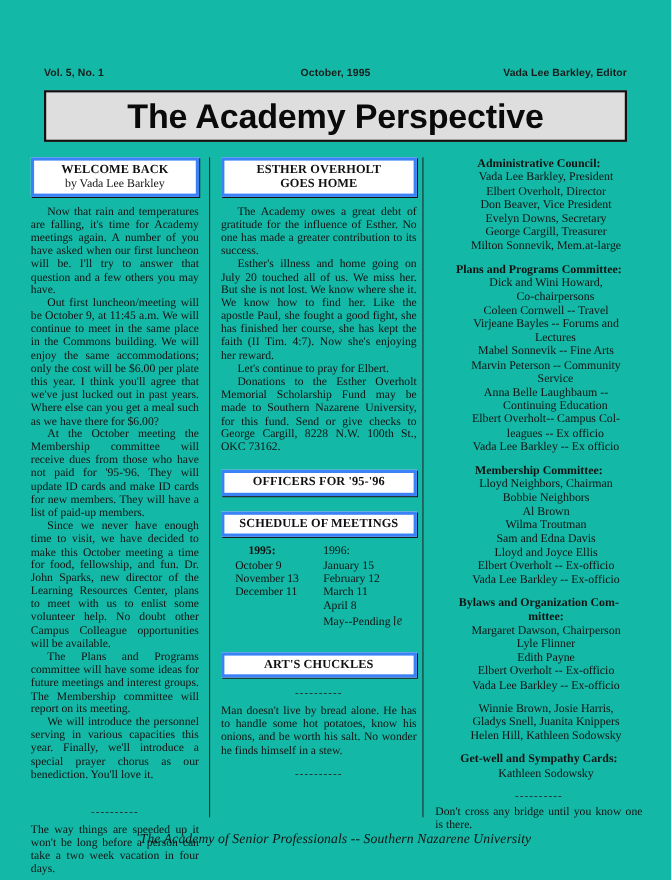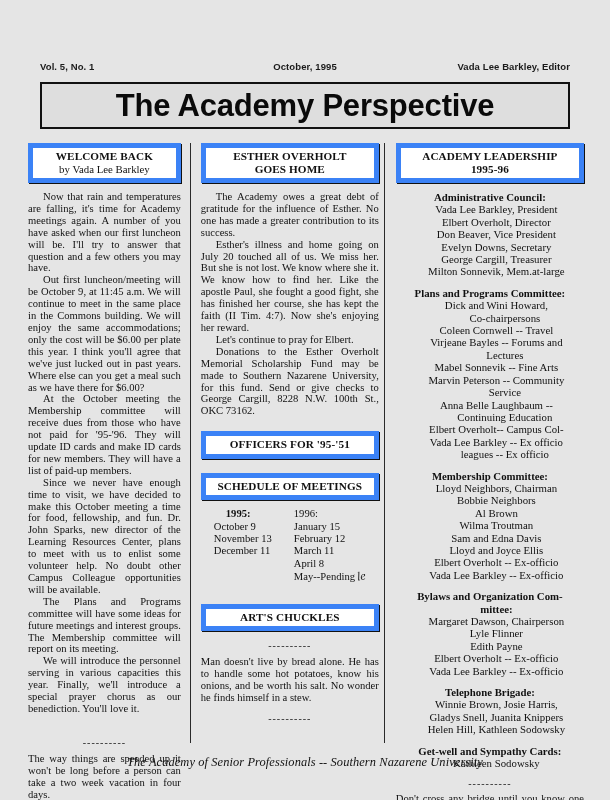--- a/index.html
+++ b/index.html
@@ -14,21 +14,21 @@
     color: #111111;
     position: relative;
     overflow: hidden;
   }
   .page {
     width: 610px;
     height: 800px;
     position: relative;
     box-sizing: border-box;
     padding: 0;
-    background: #e5e5e5;
+    background: #14b8a6;
   }
 
   
   .masthead-line {
     position: absolute;
     top: 58px;
     left: 40px;
     right: 40px;
     height: 16px;
     display: flex;
@@ -88,21 +88,21 @@
     width: 0;
     border-left: 1px solid #2a2a2a;
     align-self: stretch;
     height: 600px;
     margin: 0 1px;
   }
   .divider.d2 { height: 600px; }
 
   
   .headbox {
-    border: 5px solid #3b82f6;
+    border: 3px solid #3b82f6;
     box-shadow: 1px 1px 0 #111;
     text-align: center;
     padding: 2px 2px 3px 2px;
     margin-bottom: 8px;
     background: #fff;
   }
   .headbox .h1line {
     font-family: "Liberation Serif", serif;
     font-weight: bold;
     font-size: 11.2px;
@@ -242,21 +242,21 @@
         <div class="h1line">ESTHER OVERHOLT</div>
         <div class="h1line">GOES HOME</div>
       </div>
 
       <p class="body">The Academy owes a great debt of gratitude for the influence of Esther. No one has made a greater contribution to its success.</p>
       <p class="body">Esther's illness and home going on July 20 touched all of us. We miss her. But she is not lost. We know where she it. We know how to find her. Like the apostle Paul, she fought a good fight, she has finished her course, she has kept the faith (II Tim. 4:7). Now she's enjoying her reward.</p>
       <p class="body">Let's continue to pray for Elbert.</p>
       <p class="body">Donations to the Esther Overholt Memorial Scholarship Fund may be made to Southern Nazarene University, for this fund. Send or give checks to George Cargill, 8228 N.W. 100th St., OKC 73162.</p>
 
       <div class="headbox headbox2">
-        <div class="h1line">OFFICERS FOR '95-'51</div>
+        <div class="h1line">OFFICERS FOR '95-'96</div>
       </div>
 
 
       <div class="headbox headbox2">
         <div class="h1line">SCHEDULE OF MEETINGS</div>
       </div>
 
       <div class="schedule">
         <div class="sc-col a">
           <div class="yr ind">1995:</div>
@@ -280,24 +280,20 @@
 
       <div class="dashrule">----------</div>
       <p class="body noindent">Man doesn't live by bread alone. He has to handle some hot potatoes, know his onions, and be worth his salt. No wonder he finds himself in a stew.</p>
       <div class="dashrule">----------</div>
     </div>
 
     <div class="divider d2"></div>
 
     <div class="col col3">
 
-      <div class="headbox">
-        <div class="h1line">ACADEMY LEADERSHIP</div>
-        <div class="h1line">1995-96</div>
-      </div>
 
       <div class="grp">
         <div class="gtitle">Administrative Council:</div>
         <div class="gitem">Vada Lee Barkley, President</div>
         <div class="gitem">Elbert Overholt, Director</div>
         <div class="gitem">Don Beaver, Vice President</div>
         <div class="gitem">Evelyn Downs, Secretary</div>
         <div class="gitem">George Cargill, Treasurer</div>
         <div class="gitem">Milton Sonnevik, Mem.at-large</div>
       </div>
@@ -308,22 +304,22 @@
         <div class="gitem cont">Co-chairpersons</div>
         <div class="gitem">Coleen Cornwell -- Travel</div>
         <div class="gitem">Virjeane Bayles -- Forums and</div>
         <div class="gitem cont">Lectures</div>
         <div class="gitem">Mabel Sonnevik -- Fine Arts</div>
         <div class="gitem">Marvin Peterson -- Community</div>
         <div class="gitem cont">Service</div>
         <div class="gitem">Anna Belle Laughbaum --</div>
         <div class="gitem cont">Continuing Education</div>
         <div class="gitem">Elbert Overholt-- Campus Col-</div>
+        <div class="gitem cont">leagues -- Ex officio</div>
         <div class="gitem">Vada Lee Barkley -- Ex officio</div>
-        <div class="gitem cont">leagues -- Ex officio</div>
       </div>
 
       <div class="grp">
         <div class="gtitle">Membership Committee:</div>
         <div class="gitem">Lloyd Neighbors, Chairman</div>
         <div class="gitem">Bobbie Neighbors</div>
         <div class="gitem">Al Brown</div>
         <div class="gitem">Wilma Troutman</div>
         <div class="gitem">Sam and Edna Davis</div>
         <div class="gitem">Lloyd and Joyce Ellis</div>
@@ -335,21 +331,20 @@
         <div class="gtitle">Bylaws and Organization Com-</div>
         <div class="gtitle" style="padding-left:13px;">mittee:</div>
         <div class="gitem">Margaret Dawson, Chairperson</div>
         <div class="gitem">Lyle Flinner</div>
         <div class="gitem">Edith Payne</div>
         <div class="gitem">Elbert Overholt -- Ex-officio</div>
         <div class="gitem">Vada Lee Barkley -- Ex-officio</div>
       </div>
 
       <div class="grp">
-        <div class="gtitle">Telephone Brigade:</div>
         <div class="gitem">Winnie Brown, Josie Harris,</div>
         <div class="gitem">Gladys Snell, Juanita Knippers</div>
         <div class="gitem">Helen Hill, Kathleen Sodowsky</div>
       </div>
 
       <div class="grp">
         <div class="gtitle">Get-well and Sympathy Cards:</div>
         <div class="gitem">Kathleen Sodowsky</div>
       </div>
 

